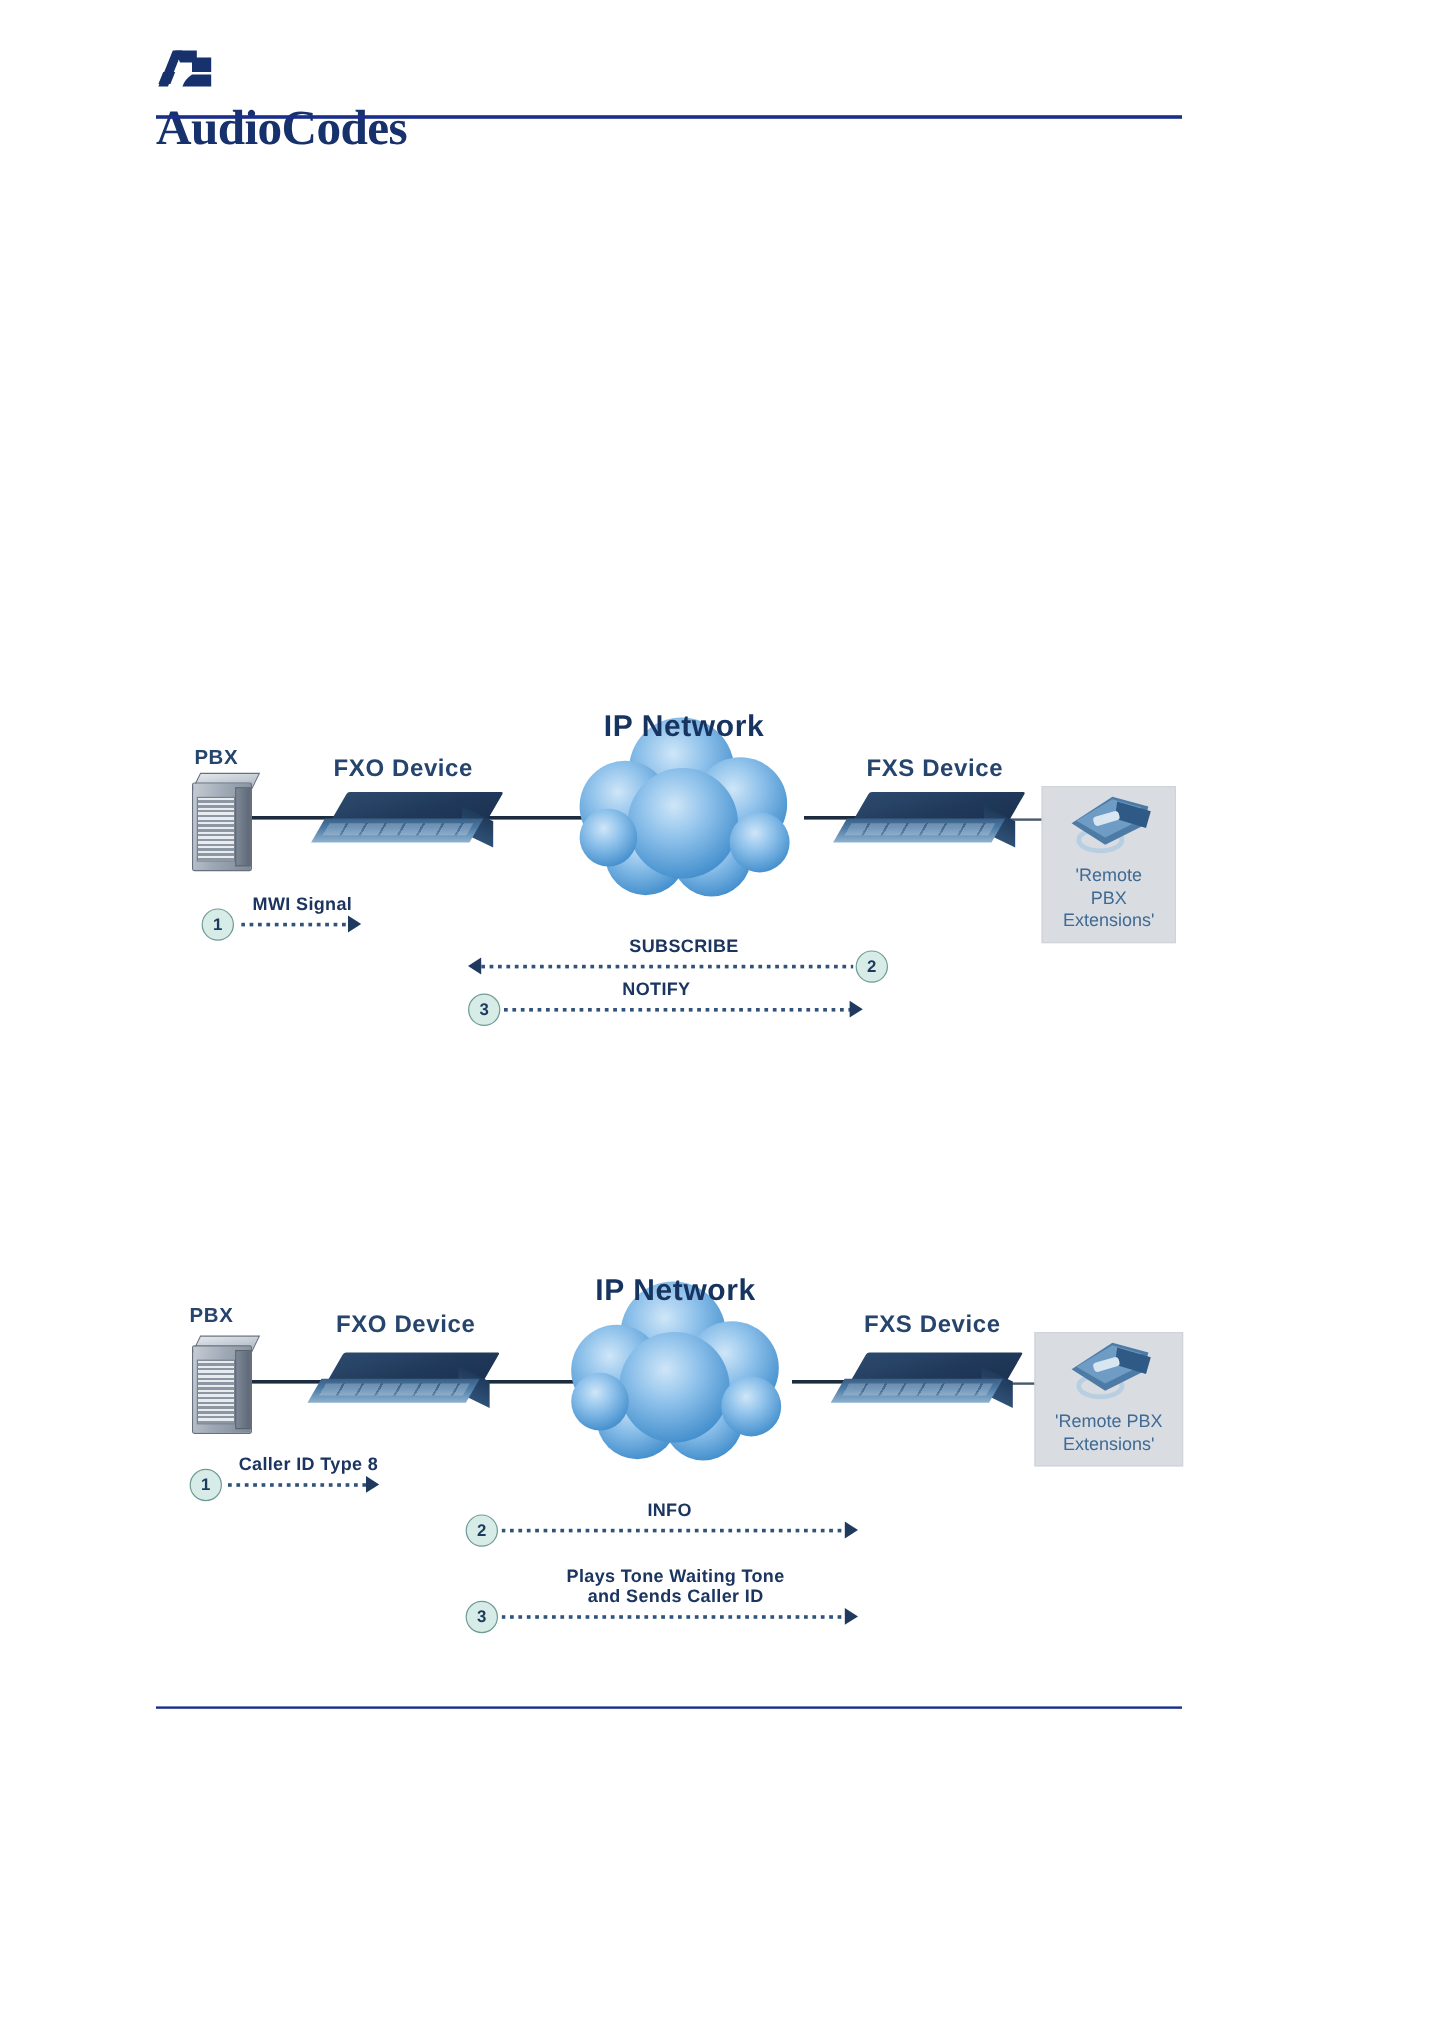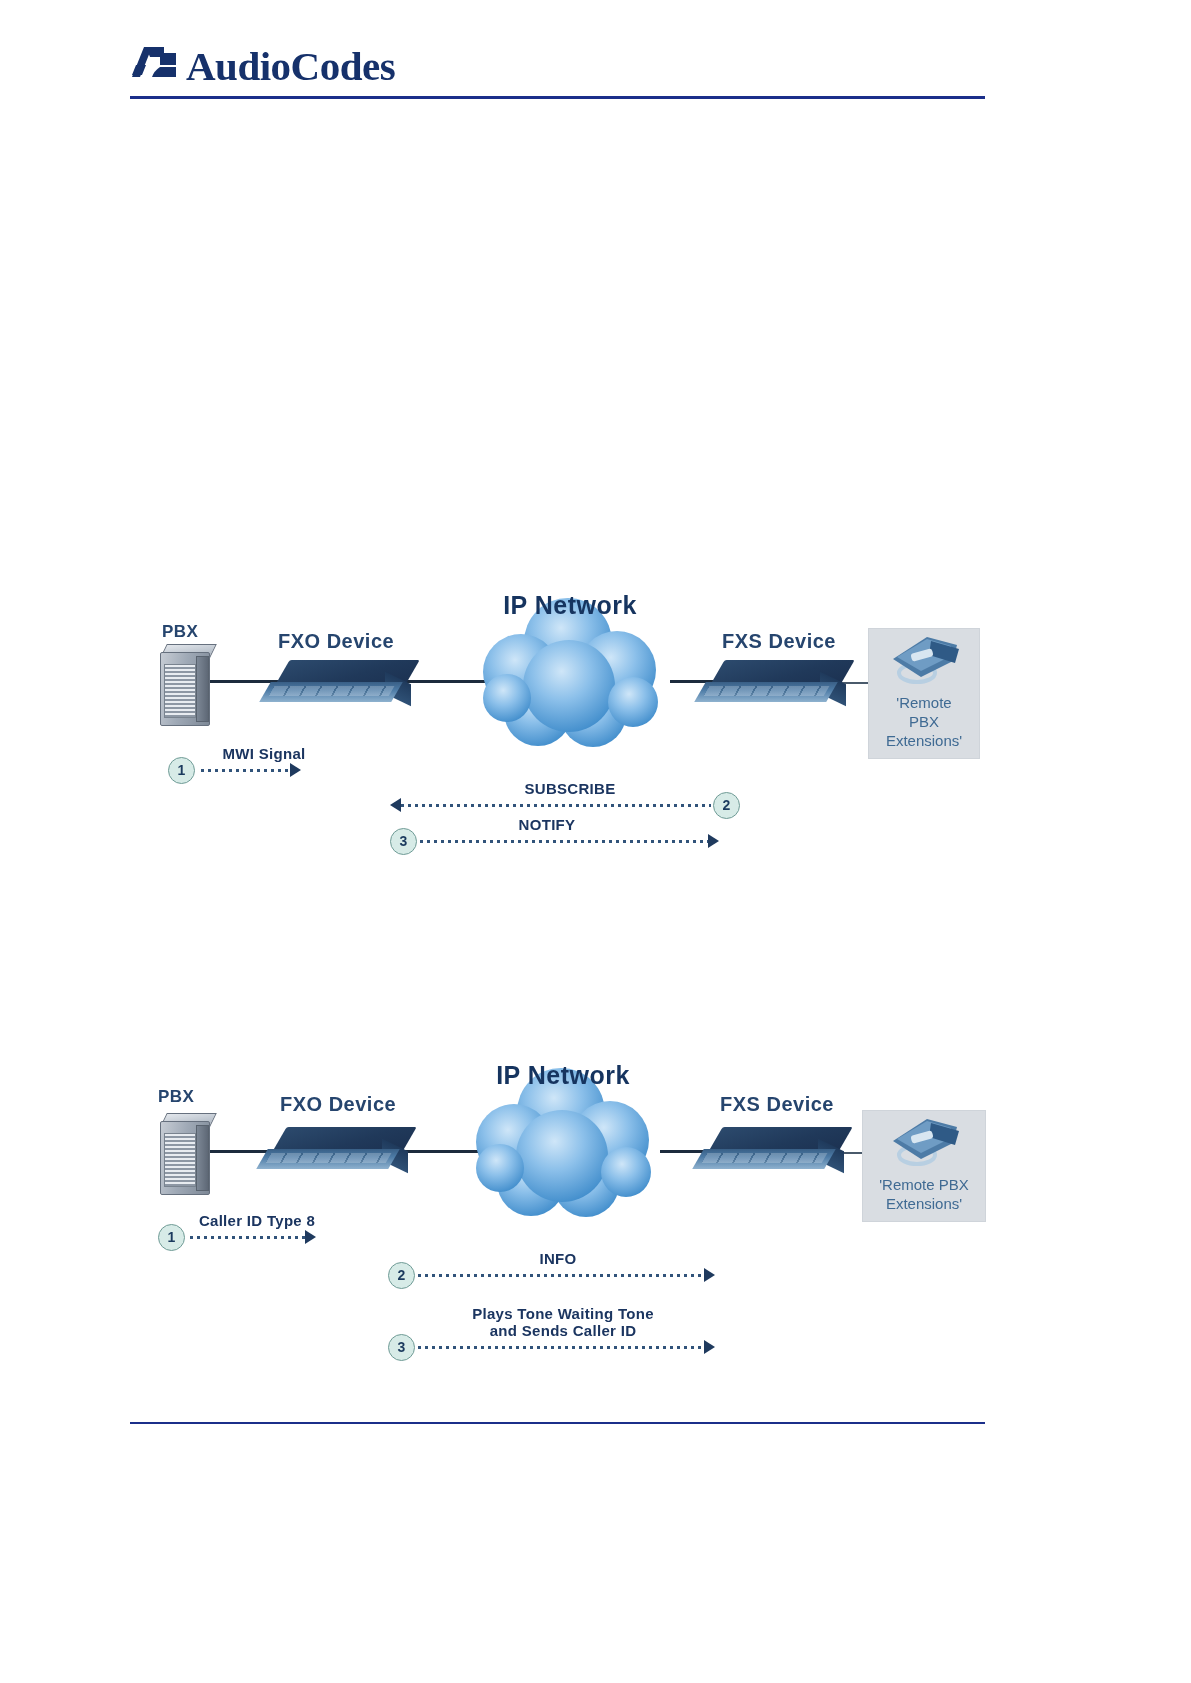--- a/index.html
+++ b/index.html
@@ -18,22 +18,23 @@
   
   .page-header {
     position: absolute;
     left: 130px;
     top: 38px;
     width: 855px;
     height: 62px;
   }
   .logo-wrap {
     display: flex;
-    align-items: center;
+    align-items: flex-start;
     height: 56px;
+    flex-direction: column;
   }
   .logo-mark {
     width: 52px;
     height: 46px;
     position: relative;
     margin-right: 4px;
     flex: none;
   }
   .logo-mark svg { display:block; }
   .logo-text {
@@ -311,38 +312,38 @@
   <div class="cloud-text" style="left:325px; top:-10px; width:210px;">IP
 Network</div>
 
   <div class="node-label lbl-dev" style="left:582px; top:30px;">FXS Device</div>
   <div class="node device" style="left:560px; top:58px;">
     <div class="slab-top"></div>
       <div class="slab-right"></div>
       <div class="slab-front"></div>
   </div>
 
-  <div class="node phonebox" style="left:728px; top:28px;">
+  <div class="node phonebox" style="left:728px; top:55px;">
     <div class="phone-graphic">
       <svg width="86" height="58" viewBox="0 0 86 58">
         <ellipse cx="36" cy="44" rx="18" ry="9" fill="none" stroke="#b8cfe2" stroke-width="4"></ellipse>
         <path d="M12 30 L46 8 L76 16 L72 32 L40 48 Z" fill="#4d7ba6"></path>
         <path d="M16 28 L46 10 L70 17 L66 29 L40 42 Z" fill="#6f9cc4"></path>
         <path d="M50 12 L78 20 L74 34 L48 26 Z" fill="#2f5a86"></path>
         <rect x="30" y="22" width="22" height="8" rx="3" fill="#d8e6f1" transform="rotate(-16 41 26)"></rect>
       </svg>
     </div>
     <div class="phone-caption">'Remote
 PBX
 Extensions'</div>
   </div>
 
   <div class="flow" style="left:28px; top:150px; width:140px;">
     <div class="flow-badge">1</div>
-    <div class="flow-label" style="left:40px; width:112px;">MWI Signal</div>
+    <div class="flow-label" style="left:28px; width:112px;">MWI Signal</div>
     <div class="flow-line" style="left:33px; width:90px;"></div>
     <div class="arrow-head right" style="left:122px;"></div>
   </div>
 
   <div class="flow" style="left:250px; top:185px; width:350px;">
     <div class="flow-badge" style="left:323px;">2</div>
     <div class="flow-label" style="left:90px; width:180px;">SUBSCRIBE</div>
     <div class="flow-line" style="left:11px; width:310px;"></div>
     <div class="arrow-head left" style="left:0px;"></div>
   </div>

